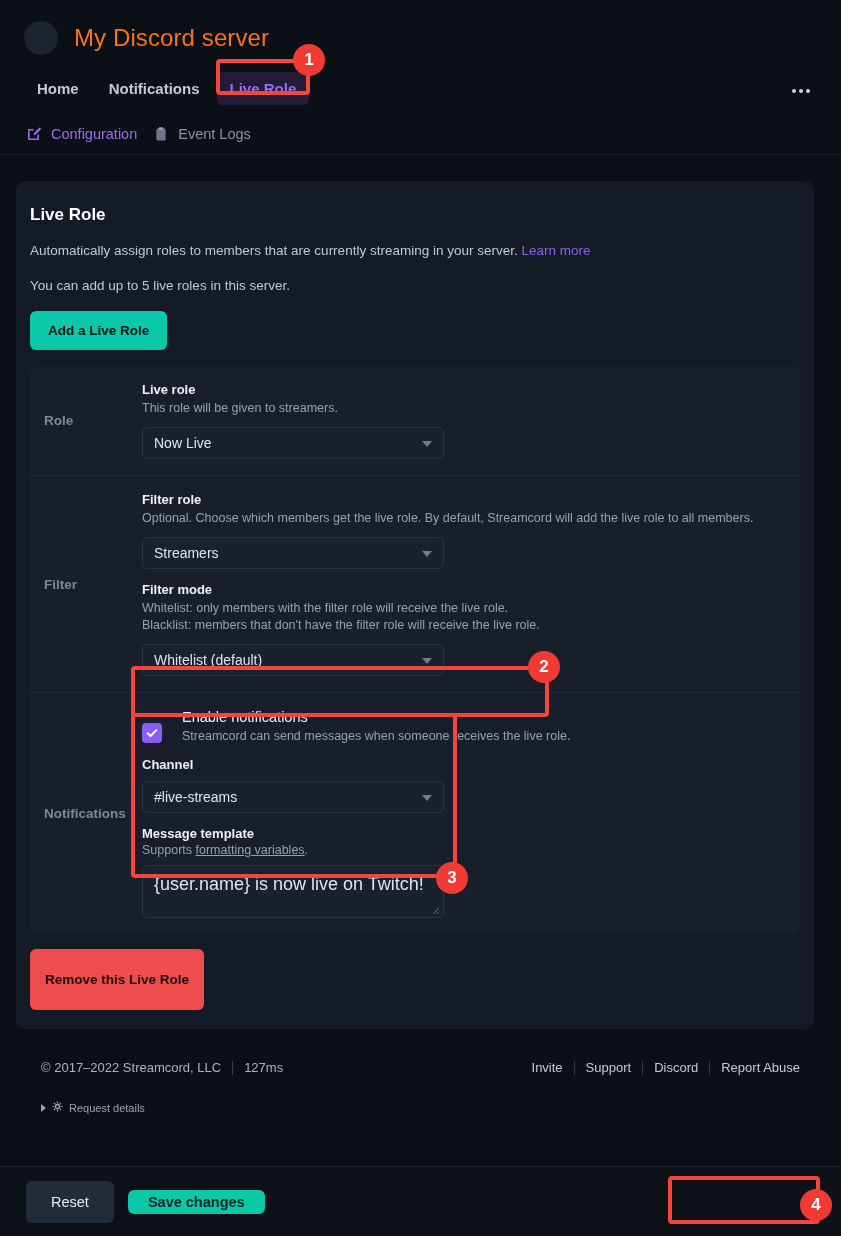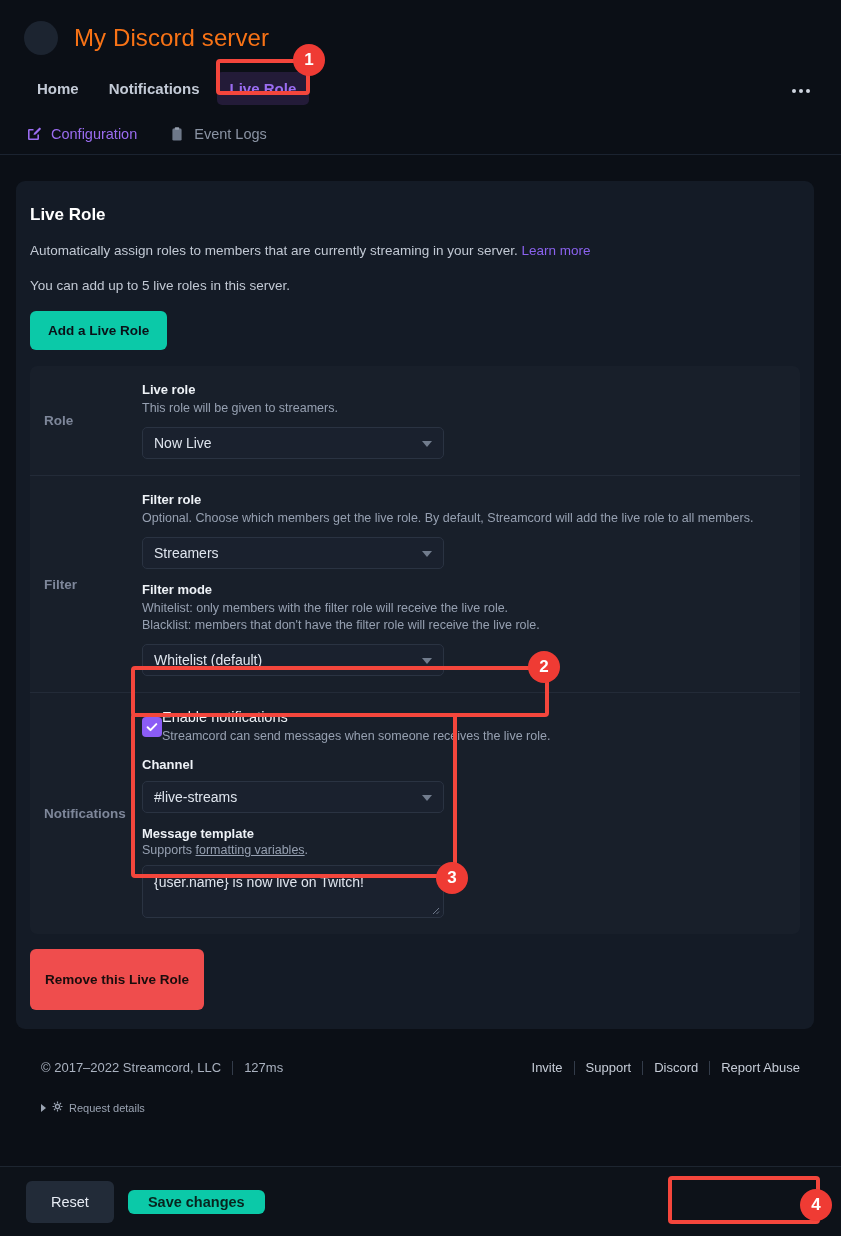--- a/index.html
+++ b/index.html
@@ -31,21 +31,21 @@
   }
   .tab.active { color: #9a6cf0; background: #231b38; }
   .dots-btn {
     position: absolute; right: 0; top: 4px;
     width: 32px; height: 30px; display: flex; align-items: center;
     justify-content: center; gap: 3px; cursor: pointer;
   }
   .dots-btn span { width: 4px; height: 4px; border-radius: 50%; background: #cfd5e0; }
 
   .subnav-wrap { border-bottom: 1px solid #1b2330; margin-top: 10px; }
-  .subnav { display: flex; align-items: center; gap: 28px; padding: 0 24px; }
+  .subnav { display: flex; align-items: center; gap: 12px; padding: 0 24px; }
   .subitem {
     display: flex; align-items: center; gap: 9px;
     font-size: 14.5px; padding: 11px 2px 12px 2px; cursor: pointer; color: #8a93a3;
   }
   .subitem.active { color: #9a6cf0; }
   .subitem svg { display: block; }
 
   
   .card {
     position: absolute; left: 16px; top: 181px; width: 798px;
@@ -83,36 +83,36 @@
     background: #1a212e; border: 1px solid #2a3342; border-radius: 5px;
     display: flex; align-items: center; padding: 0 11px;
     font-size: 14px; color: #dfe5ee; cursor: pointer;
   }
   .select .caret {
     position: absolute; right: 11px; top: 13px;
     width: 0; height: 0; border-left: 5.5px solid transparent;
     border-right: 5.5px solid transparent; border-top: 6px solid #717c8d;
   }
 
-  .check-row { display: flex; align-items: center; gap: 0; }
+  .check-row { display: flex; align-items: flex-end; gap: 20px; }
   .checkbox {
     width: 20px; height: 20px; border-radius: 4px; background: #8b5cf6;
     display: flex; align-items: center; justify-content: center;
     flex: 0 0 20px; margin-top: 1px; cursor: pointer;
   }
   .check-label { font-size: 14.5px; color: #eef2f7; }
   .check-help { font-size: 12.5px; color: #96a0b1; margin-top: 4px; }
 
   .ta-label { font-size: 13px; font-weight: bold; color: #eef2f7; }
   .ta-help { font-size: 12.5px; color: #96a0b1; margin-top: 2px; }
   .ta-help u { text-decoration: underline; }
   .textarea {
     position: relative; margin-top: 8px; width: 302px; height: 53px;
     background: #1a212e; border: 1px solid #2a3342; border-radius: 5px;
-    padding: 8px 11px; font-size: 14px; color: #dfe5ee; cursor: text;
+    padding: 8px 11px; font-size: 18px; color: #dfe5ee; cursor: text;
   }
   .resize-grip {
     position: absolute; right: 2px; bottom: 1px; width: 11px; height: 11px;
     color: #6d7789; font-size: 11px; line-height: 11px;
   }
 
   .remove-wrap { padding: 15px 14px 19px 14px; }
   .remove-btn {
     background: #ef4d4d; color: #1a0d0d; font-size: 13.5px; font-weight: bold;
     padding: 23px 15px; border: none; border-radius: 6px; cursor: pointer;

